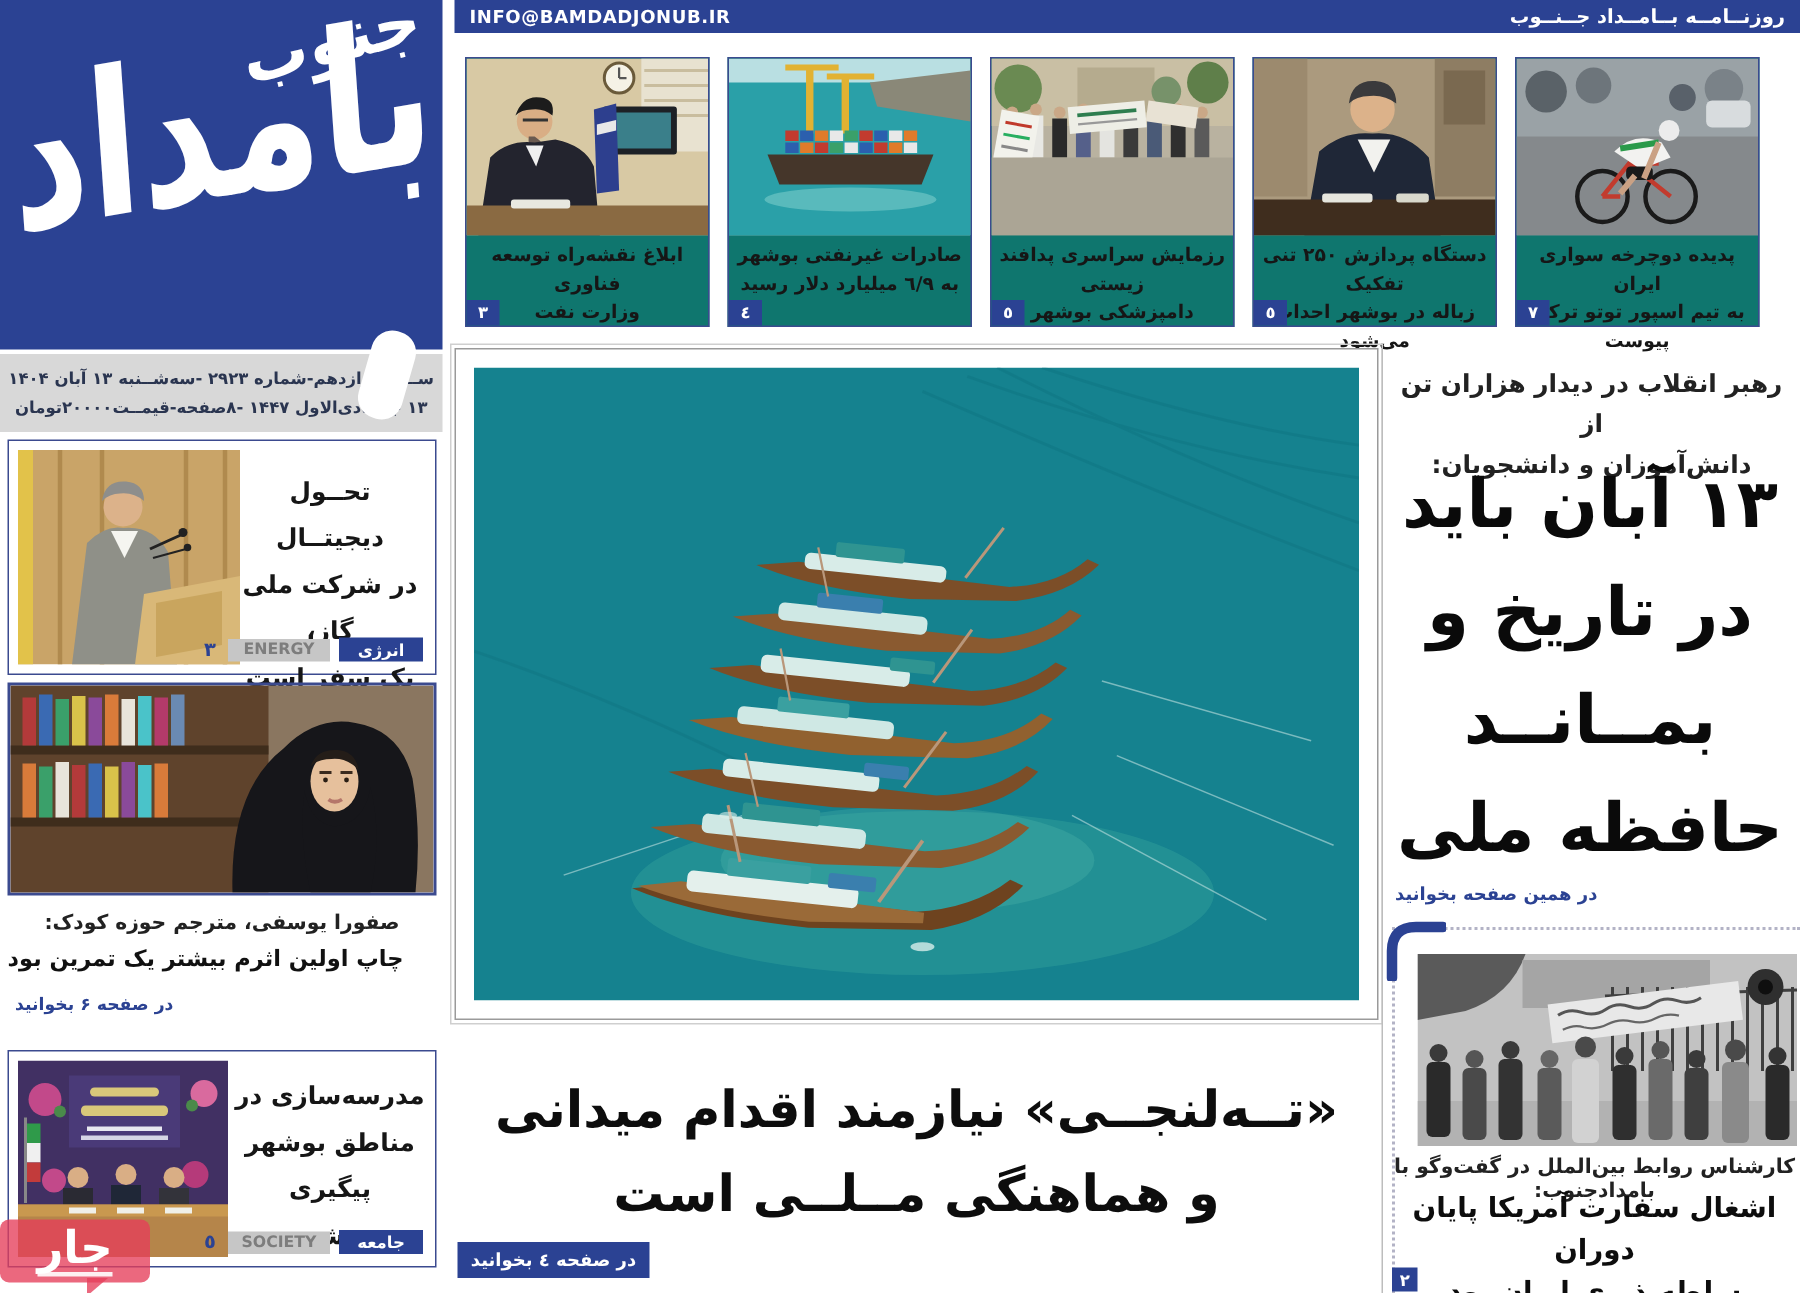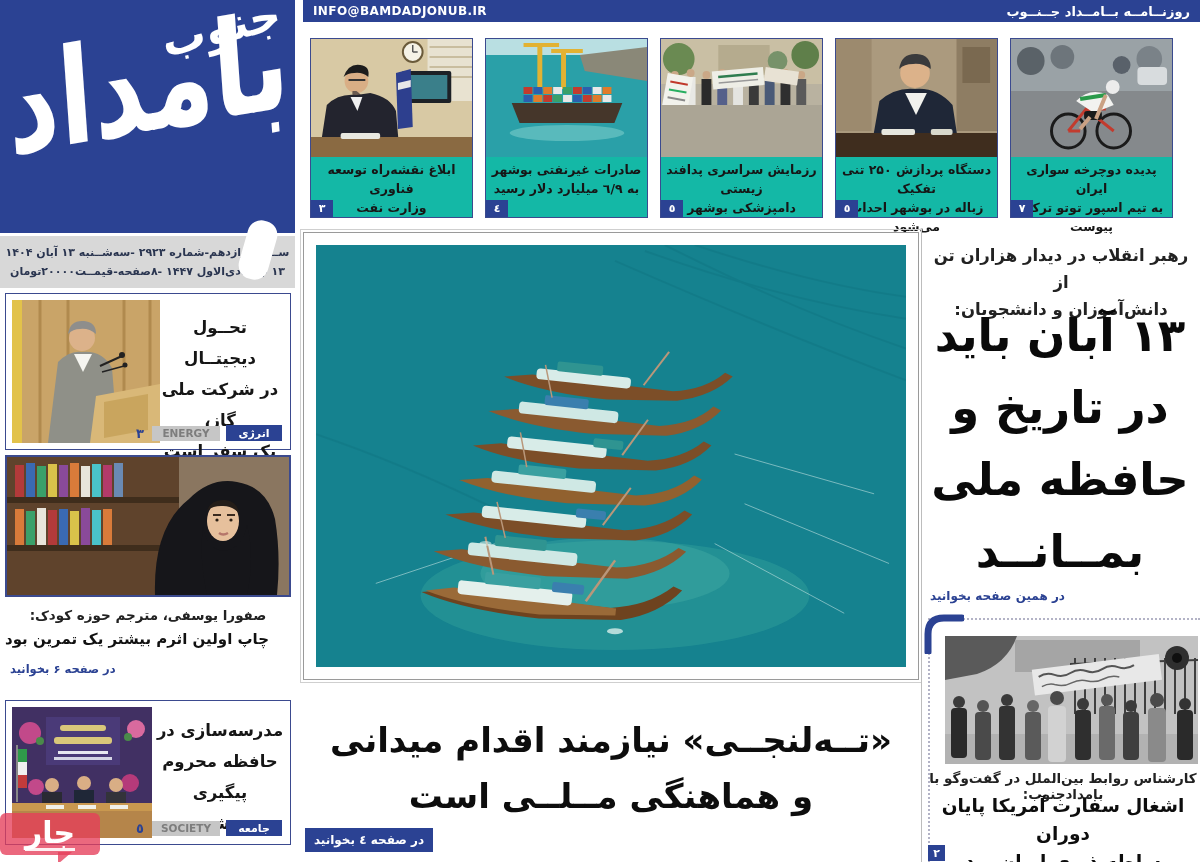--- a/index.html
+++ b/index.html
@@ -20,21 +20,21 @@
   .logo-main { position:absolute; top:26px; left:0; width:100%; text-align:center; color:#fff;
                font-size:100px; font-weight:bold; letter-spacing:-4px;
                transform:skewX(-6deg) rotate(-10deg) scaleY(1.35); transform-origin:center; }
   .date-en { position:absolute; bottom:5px; left:8px; color:#fff; font-size:15px; font-weight:bold; }
   .datebar { position:absolute; left:0; top:236px; width:295px; height:52px; background:#d8d8d8;
              color:#2a3550; font-size:11px; font-weight:bold; text-align:center; padding-top:7px; line-height:19px; }
   .swash { position:absolute; left:243px; top:220px; width:30px; height:60px; background:#fff;
            border-radius:14px; transform:rotate(16deg); }
 
   
-  .card { position:absolute; top:38px; width:163px; height:180px; background:#14b8a6; border:1.5px solid #3b4a8f; }
+  .card { position:absolute; top:38px; width:163px; height:180px; background:#0f766e; border:1.5px solid #3b4a8f; }
   .card svg { display:block; width:100%; height:118px; }
   .card .cap { margin-top:3px; text-align:center; font-size:12.5px; font-weight:bold; color:#161616; line-height:19px; }
   .pgbox { position:absolute; left:0; bottom:0; width:22px; height:17px; background:#2b4293; color:#fff;
            font-size:11px; font-weight:bold; display:flex; align-items:center; justify-content:center; }
 
   
   .lbox { position:absolute; left:5px; width:286px; border:1.5px solid #3b4a8f; background:#fff; }
   .lbox svg.lphoto { position:absolute; left:6px; top:6px; display:block; }
   .ltext { position:absolute; right:6px; width:128px; text-align:center; font-weight:bold; color:#161616;
            font-size:16.5px; line-height:31px; }
@@ -378,21 +378,21 @@
       <circle cx="104" cy="78" r="7" fill="#d9ae85"></circle>
         <rect x="94" y="85" width="20" height="14" fill="#33333a"></rect>
       <rect x="0" y="96" width="140" height="35" fill="#b5854a"></rect>
       <rect x="0" y="96" width="140" height="8" fill="#c9984f"></rect>
       <rect x="34" y="98" width="18" height="4" fill="#f0f0e8"></rect>
         <rect x="66" y="98" width="18" height="4" fill="#f0f0e8"></rect>
         <rect x="98" y="98" width="18" height="4" fill="#f0f0e8"></rect>
     </svg>
     <div class="ltext rtl" style="top:14px;">
       <div>مدرسه‌سازی در</div>
-      <div>حافظه محروم</div>
+      <div>مناطق بوشهر</div>
       <div>پیگیری می‌شــود</div>
     </div>
     <div class="tagbar">
       <span class="tagnum">٥</span>
       <span class="tag-en">SOCIETY</span>
       <span class="tag-fa rtl">جامعه</span>
     </div>
   </div>
 
   <div class="cframe">
@@ -472,22 +472,22 @@
   <div class="c-read rtl">در صفحه ٤ بخوانید</div>
 
   <div class="vdiv"></div>
   <div class="r-kicker rtl">
     <div>رهبر انقلاب در دیدار هزاران تن از</div>
     <div>دانش‌آموزان و دانشجویان:</div>
   </div>
   <div class="r-head rtl">
     <div>۱۳ آبان باید</div>
     <div>در تاریخ و</div>
+    <div>بمــانــد</div>
     <div>حافظه ملی</div>
-    <div>بمــانــد</div>
   </div>
   <div class="r-read rtl">در همین صفحه بخوانید</div>
 
   <div class="dotbox"></div>
   <svg class="corner" width="42" height="42">
     <path d="M6,40 L6,22 Q6,6 22,6 L40,6" fill="none" stroke="#2b4293" stroke-width="7" stroke-linecap="round"></path>
   </svg>
   <div class="bw">
     <svg viewBox="0 0 253 128" preserveAspectRatio="none">
       <rect width="253" height="128" fill="#c2c2c2"></rect>

